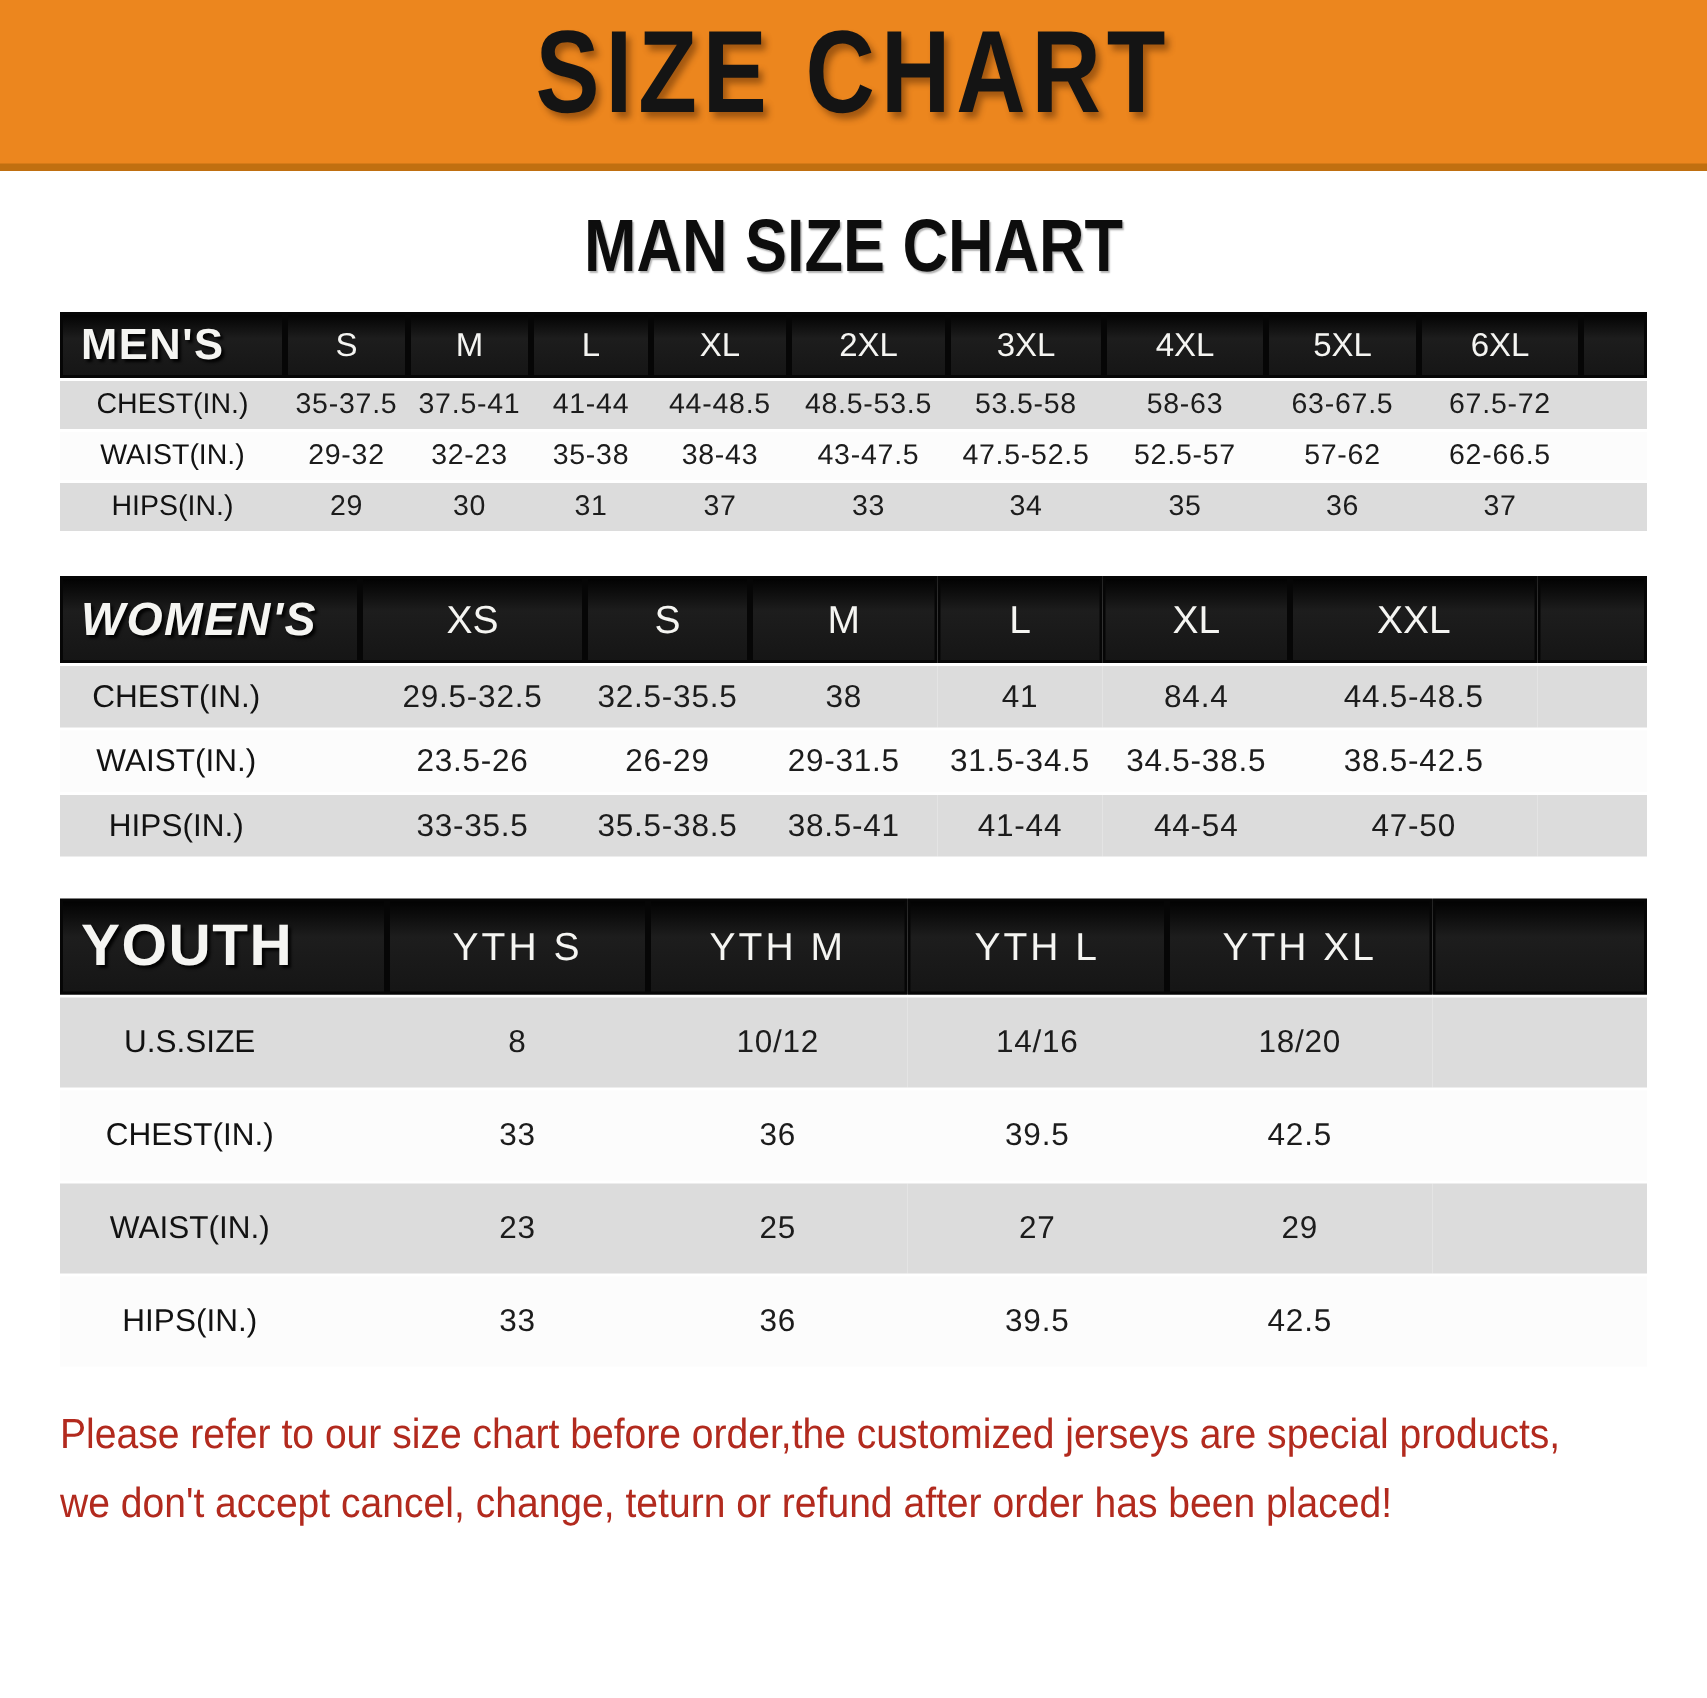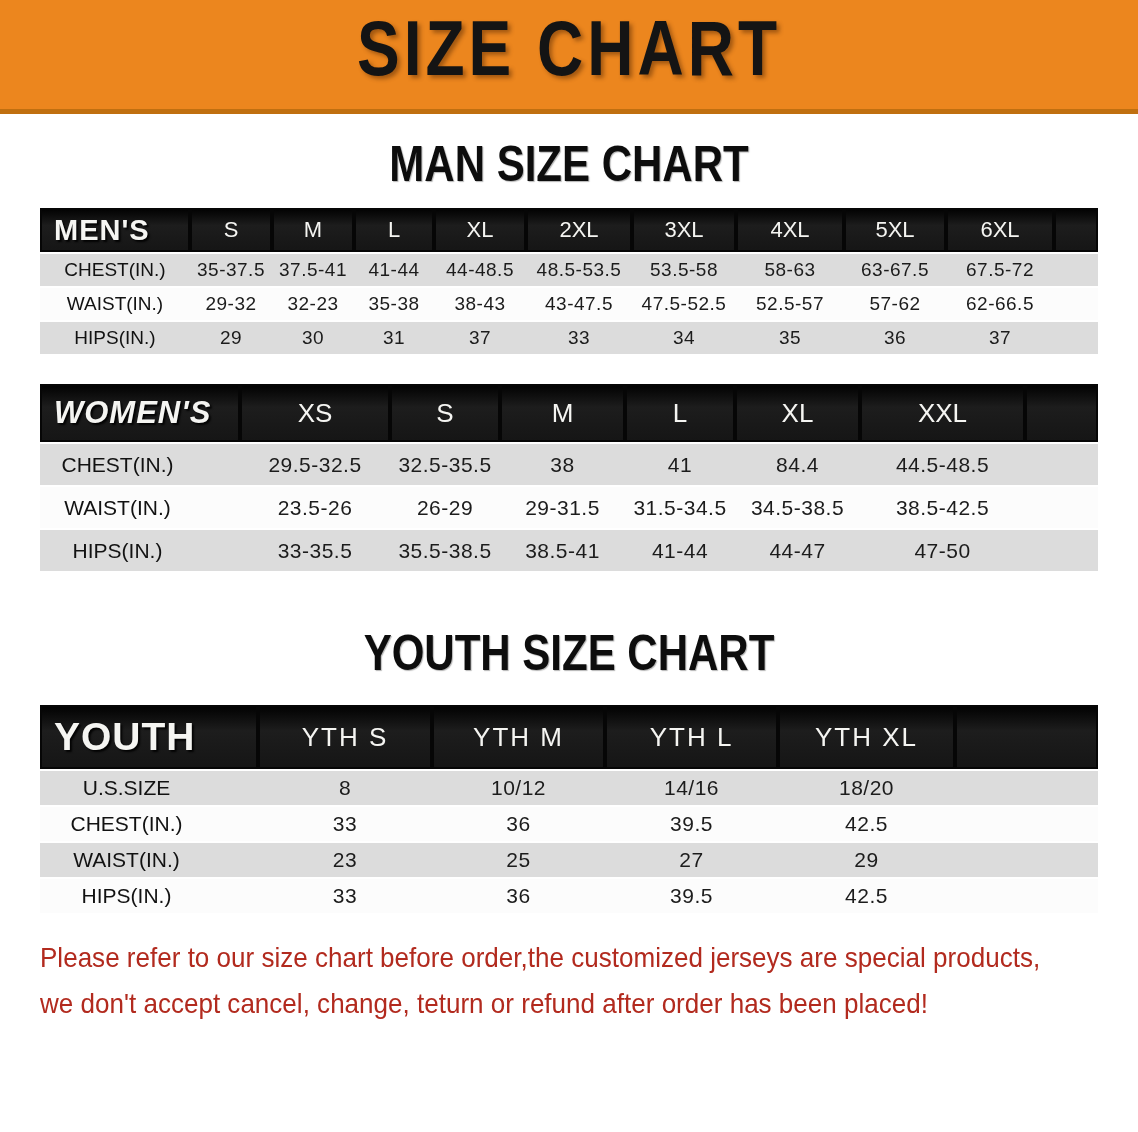--- a/index.html
+++ b/index.html
@@ -99,21 +99,21 @@
   .sec0 td{height:32px;font-size:19px;}
   .sec0 td.rowlabel{font-size:19px;}
 
   .sec1 tr.head-row th{height:58px;font-size:26px;}
   .sec1 tr.head-row th.corner{font-size:31px;font-style:italic;}
   .sec1 td{height:41px;font-size:21px;}
   .sec1 td.rowlabel{padding-right:45px;}
 
   .sec2 tr.head-row th{height:64px;font-size:26px;letter-spacing:2px;}
   .sec2 tr.head-row th.corner{font-size:39px;letter-spacing:1px;}
-  .sec2 td{height:34px;font-size:21px;}
+  .sec2 td{height:60px;font-size:21px;}
   .sec2 td.rowlabel{padding-right:45px;}
 
   
   .note{margin:20px 0 0 40px;}
   .note p{
     display:block;
     font-size:28px;
     line-height:46px;
     color:var(--note-red);
     transform:scaleX(.93);
@@ -252,31 +252,28 @@
             <td class="val">34.5-38.5</td>
             <td class="val">38.5-42.5</td>
             <td></td>
           </tr>
           <tr class="gray">
             <td class="rowlabel">HIPS(IN.)</td>
             <td class="val">33-35.5</td>
             <td class="val">35.5-38.5</td>
             <td class="val">38.5-41</td>
             <td class="val">41-44</td>
-            <td class="val">44-47</td>
+            <td class="val">44-54</td>
             <td class="val">47-50</td>
             <td></td>
           </tr>
         </tbody>
       </table>
   </div>
 
-  <div class="section-heading heading-youth">
-    <span class="impact">YOUTH SIZE CHART</span>
-  </div>
   <div>
     <table class="sizes sec2 youth-table">
         <colgroup>
           <col style="width: 218px;">
           <col style="width: 174px;">
           <col style="width: 173px;">
           <col style="width: 173px;">
           <col style="width: 177px;">
           <col style="width: 143px;">
         </colgroup>

